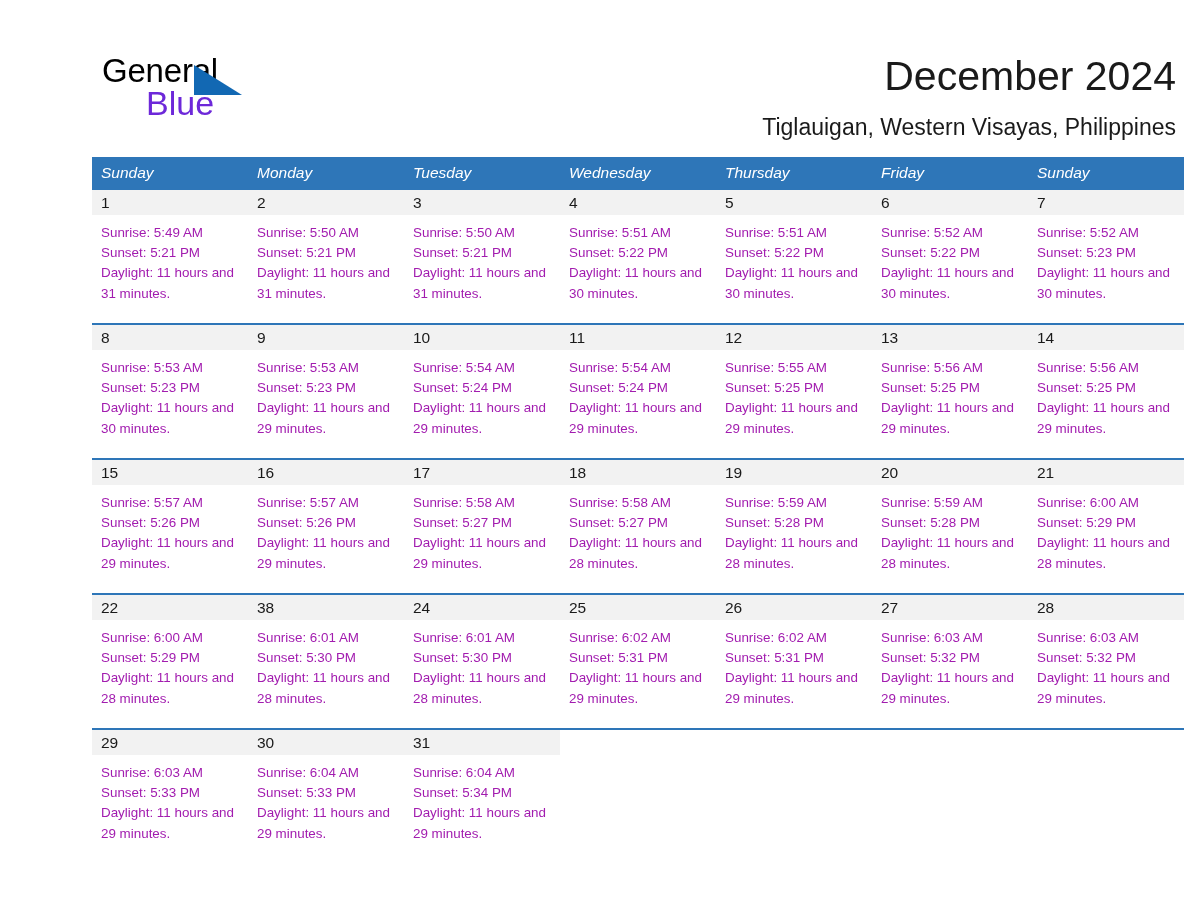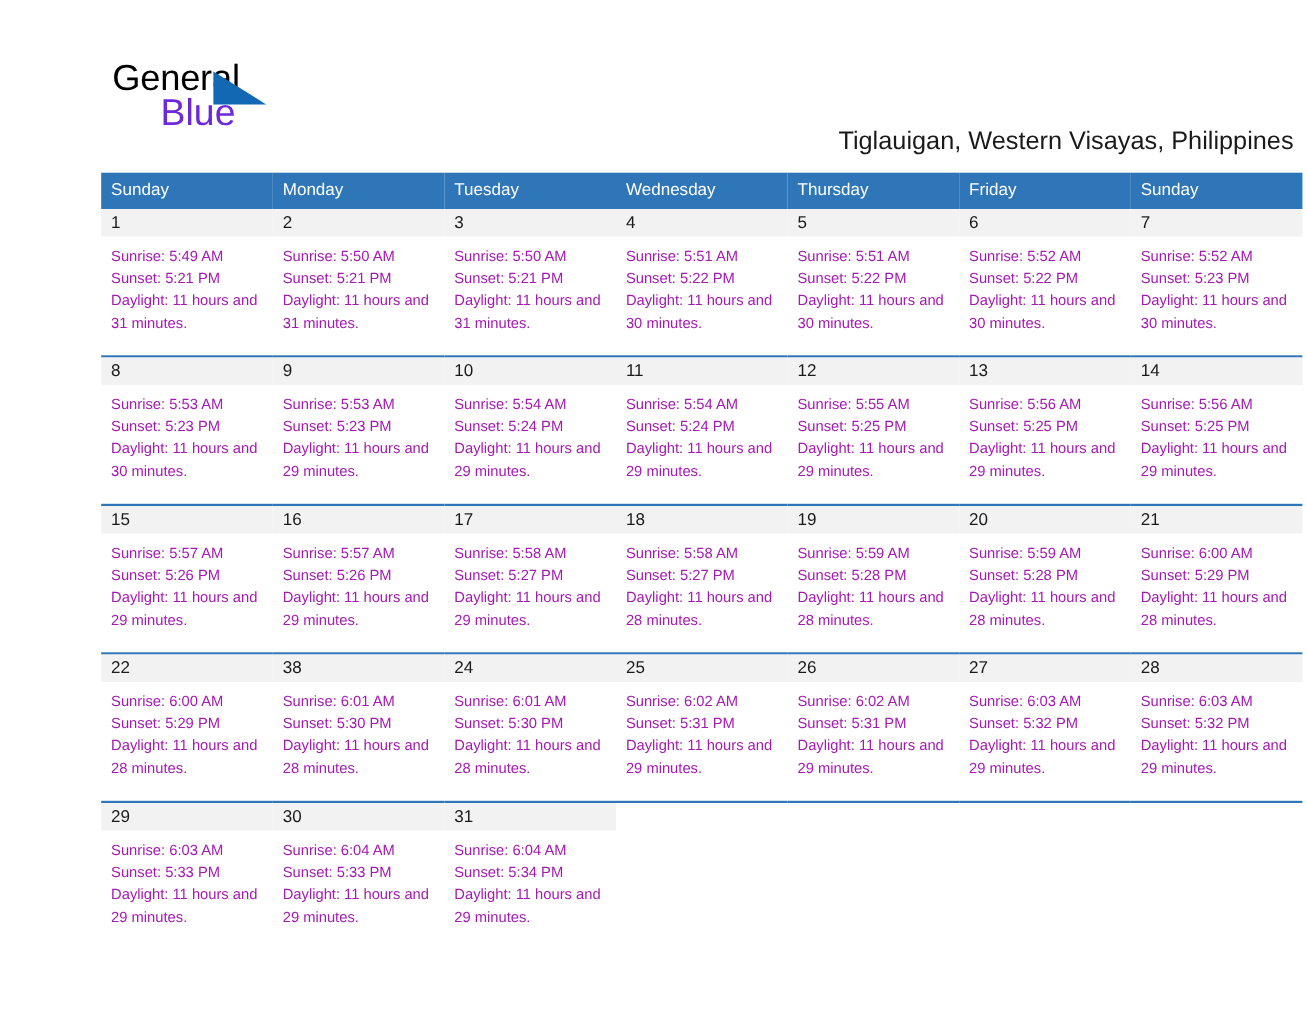--- a/index.html
+++ b/index.html
@@ -100,20 +100,21 @@
   }
   .cal-table th {
     background: #2e76b8;
     color: #ffffff;
     font-size: 15.5px;
     font-weight: normal;
     text-align: left;
     padding: 7px 0 8px 9px;
     height: 17px;
     border: none;
+    font-style: italic;
   }
   .cal-table td {
     vertical-align: top;
     padding: 0;
     border: none;
     border-top: 2px solid #2e76b8;
     height: 133px;
   }
   .cal-table tr.week-row:first-child td {
     border-top: none;
@@ -152,20 +153,21 @@
 <div class="page">
 
   <div class="header">
 
     <div class="logo">
       <span class="logo-general">General</span>
       <span class="logo-triangle"></span>
       <span class="logo-blue">Blue</span>
     </div>
 
+    <div class="title">December 2024</div>
     <div class="subtitle">Tiglauigan, Western Visayas, Philippines</div>
   </div>
 
   <div class="calendar">
     <table class="cal-table">
       <thead>
         <tr>
           <th>Sunday</th>
           <th>Monday</th>
           <th>Tuesday</th>

